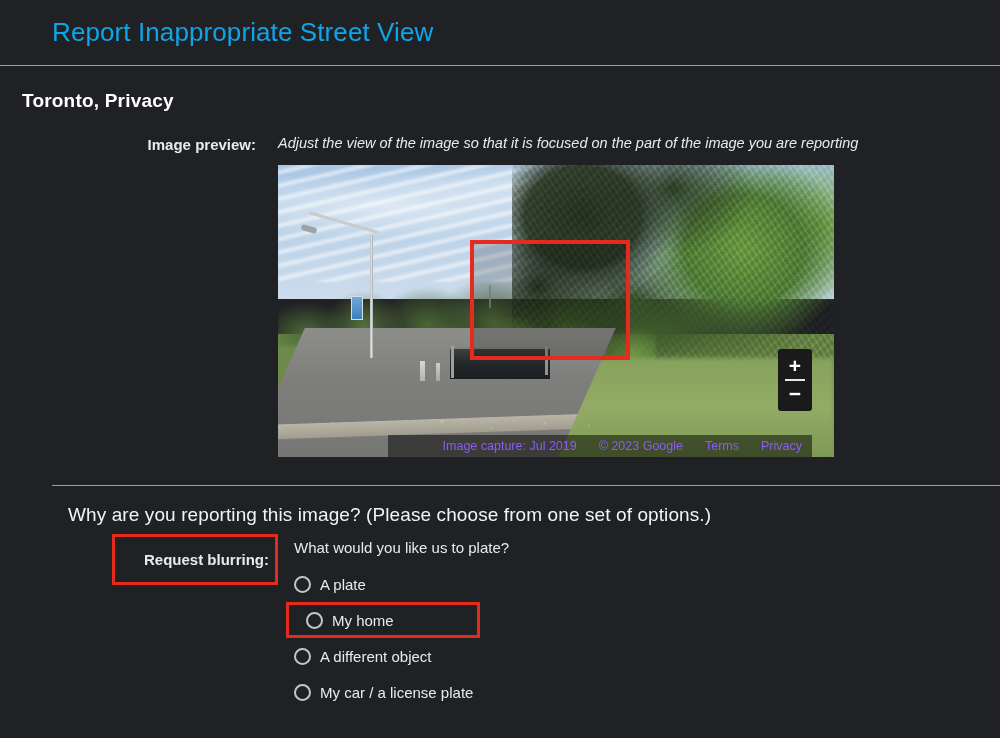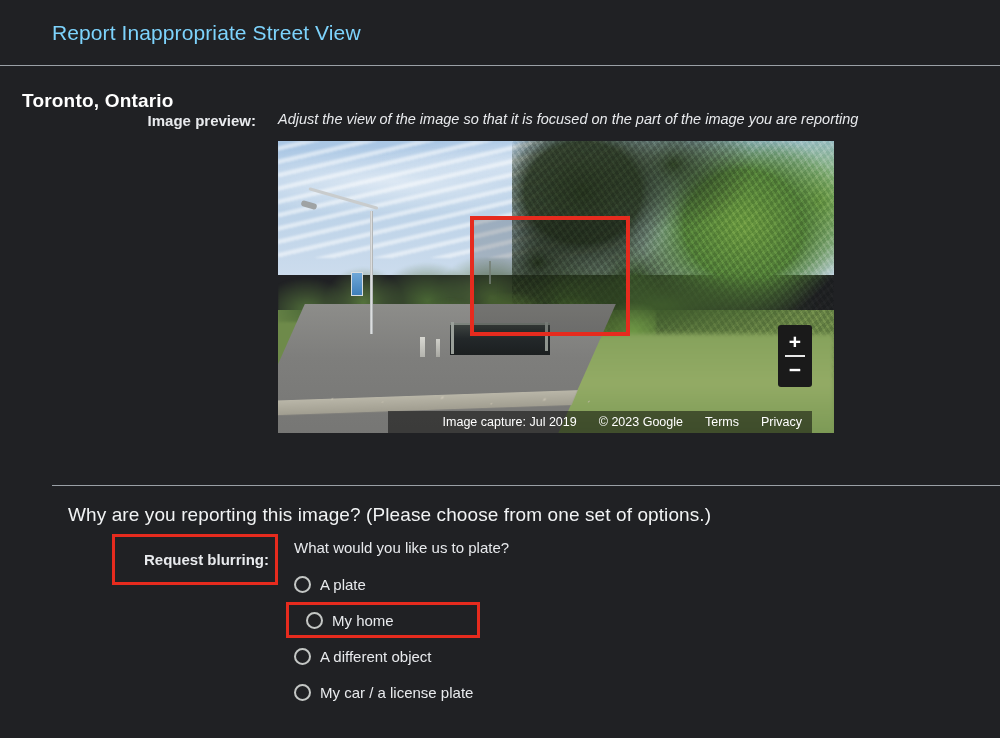--- a/index.html
+++ b/index.html
@@ -19,23 +19,23 @@
   
   .page-header {
     height: 66px;
     box-sizing: border-box;
     border-bottom: 1px solid #9aa0a6;
     display: flex;
     align-items: center;
     padding-left: 52px;
   }
   .page-title {
-    font-size: 21px;
+    font-size: 26px;
     font-weight: 400;
-    color: #7dd3fc;
+    color: #0ea5e9;
     letter-spacing: 0.1px;
     white-space: nowrap;
   }
 
   
   .form-area {
     padding-top: 24px;
   }
   .form-row {
     display: flex;
@@ -58,21 +58,21 @@
     min-width: 0;
   }
   .street-view-value {
     font-size: 19px;
     font-weight: bold;
     color: #ffffff;
     letter-spacing: 0.2px;
     white-space: nowrap;
   }
   .row-street-view .row-label { padding-top: 3px; }
-  .row-image-preview { }
+  .row-image-preview { margin-top: 24px; }
   .preview-hint {
     font-size: 14.5px;
     font-style: italic;
     color: #e8eaed;
     white-space: nowrap;
     line-height: 1.1;
   }
 
   
   .pano-wrap {
@@ -327,21 +327,21 @@
     right: 22px;
     bottom: 0;
     height: 22px;
     background: rgba(0,0,0,0.50);
     display: flex;
     align-items: center;
     justify-content: flex-end;
     gap: 0;
     padding-right: 10px;
     font-size: 12.5px;
-    color: #ffffff;
+    color: #8b5cf6;
     white-space: nowrap;
   }
   .attrib-item { margin-left: 22px; }
   .attrib-link { cursor: pointer; }
 
   
   .section-divider {
     position: absolute;
     left: 52px;
     right: 0;
@@ -439,21 +439,21 @@
 <body>
 
 <div class="page-header">
   <div class="page-title">Report Inappropriate Street View</div>
 </div>
 
 <div class="form-area">
 
   <div class="form-row row-street-view">
     <div class="row-value">
-      <div class="street-view-value">Toronto, Ontario</div>
+      <div class="street-view-value">Toronto, Privacy</div>
     </div>
   </div>
 
   <div class="form-row row-image-preview">
     <div class="row-label">Image preview:</div>
     <div class="row-value">
       <div class="preview-hint">Adjust the view of the image so that it is focused on the part of the image you are reporting</div>
 
       <div class="pano-wrap">
         <div class="pano">

